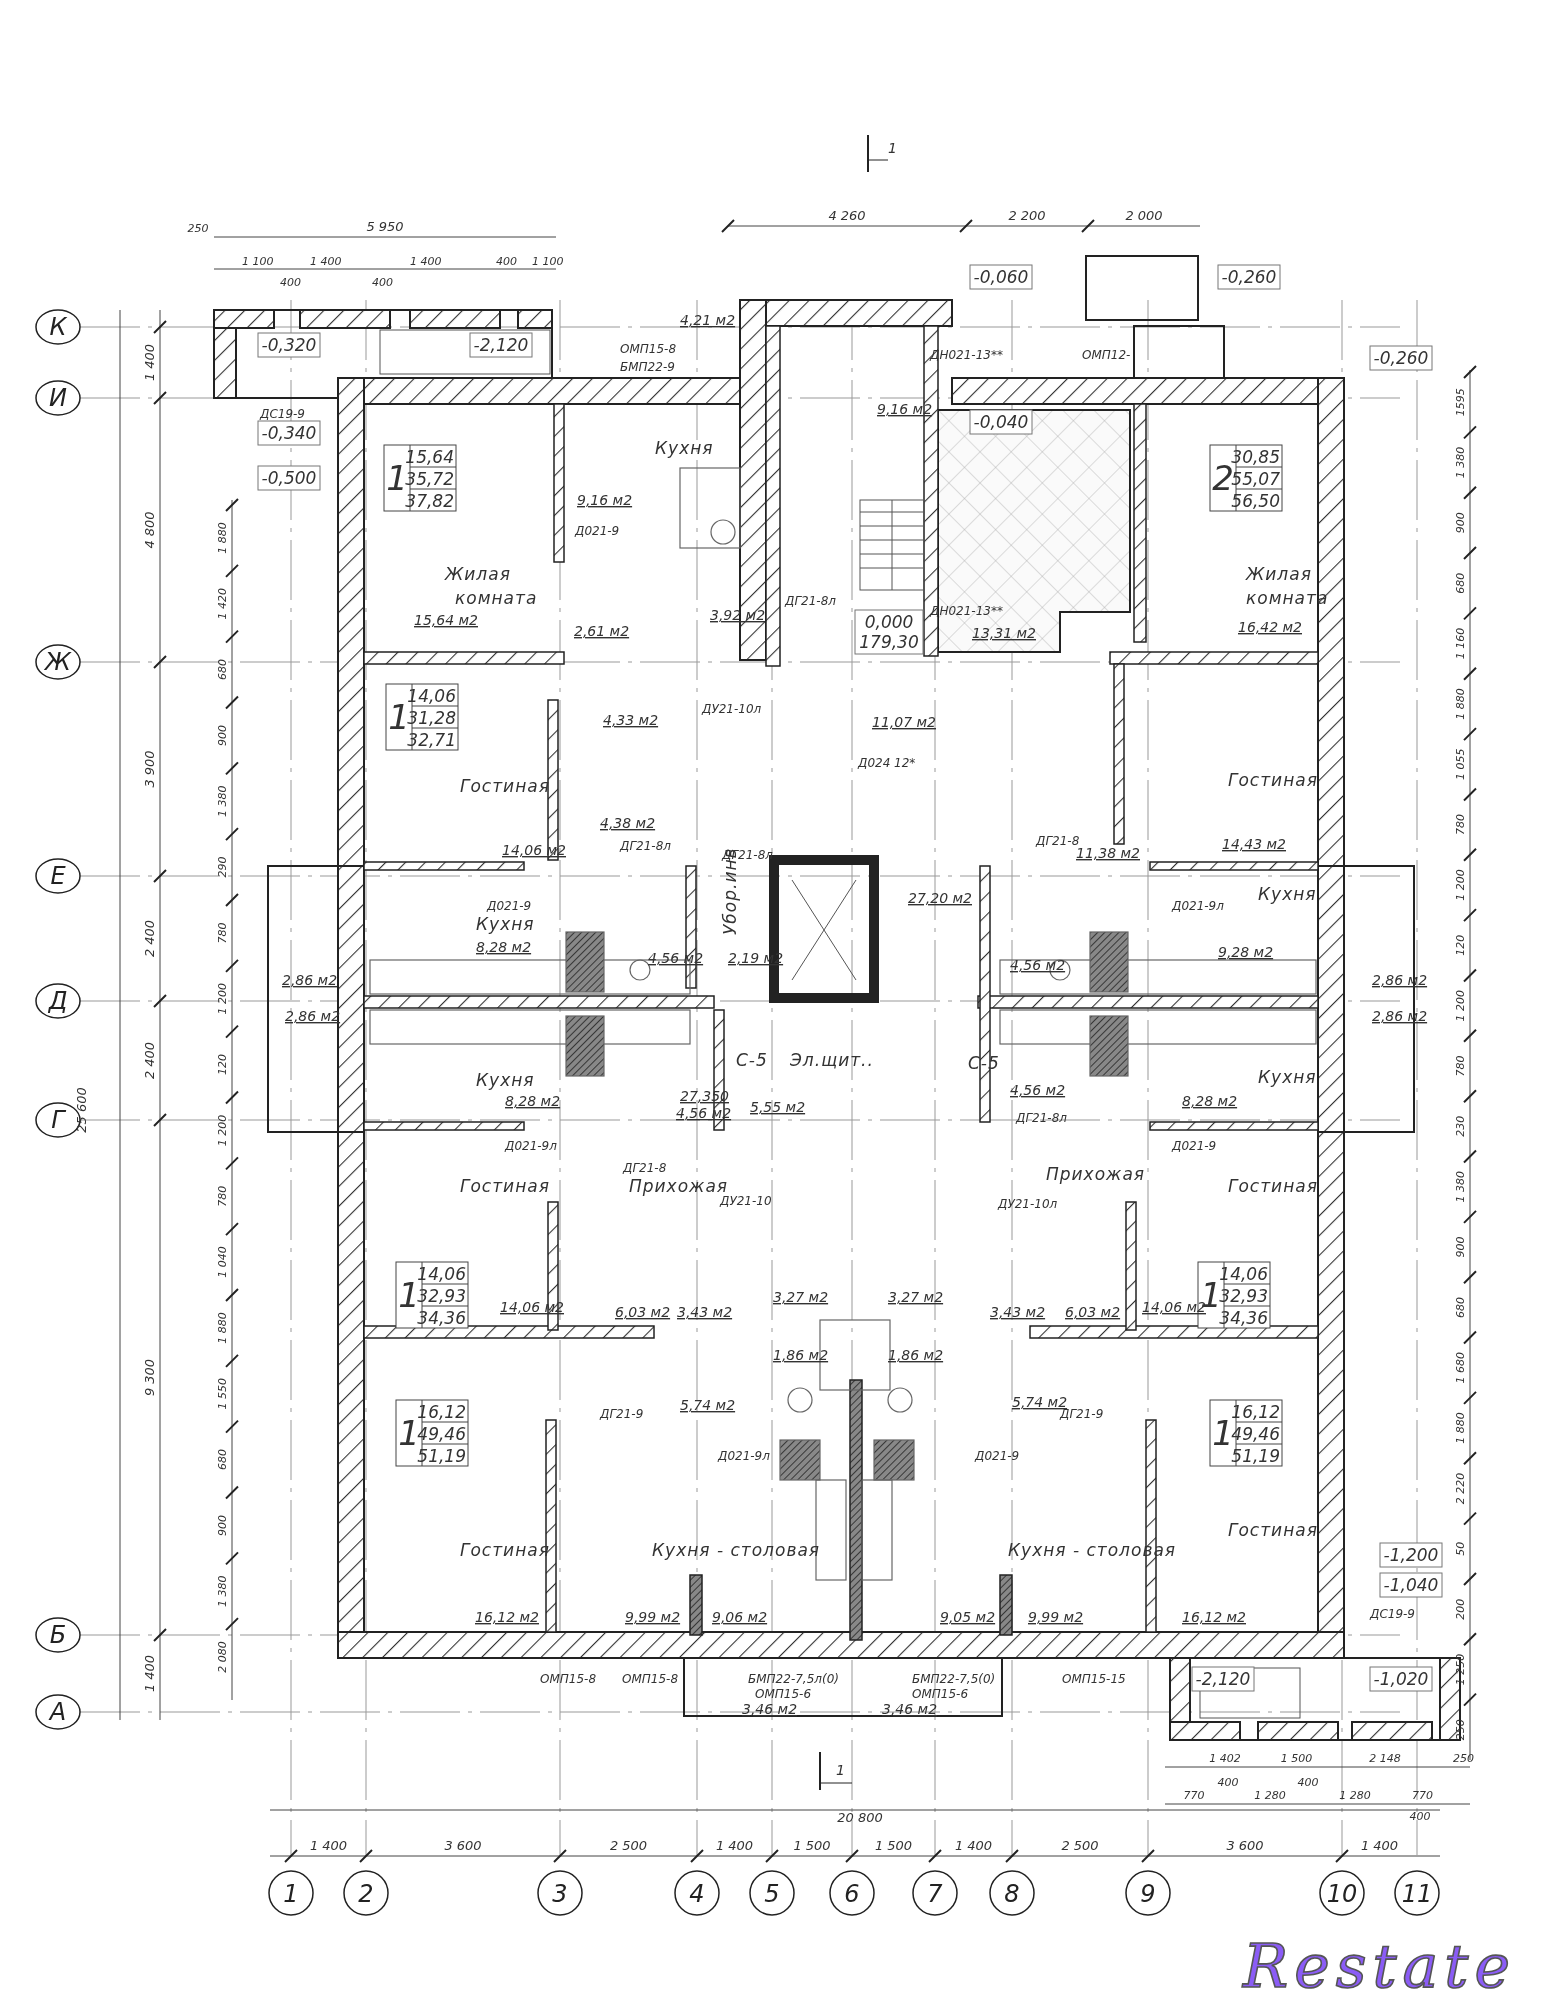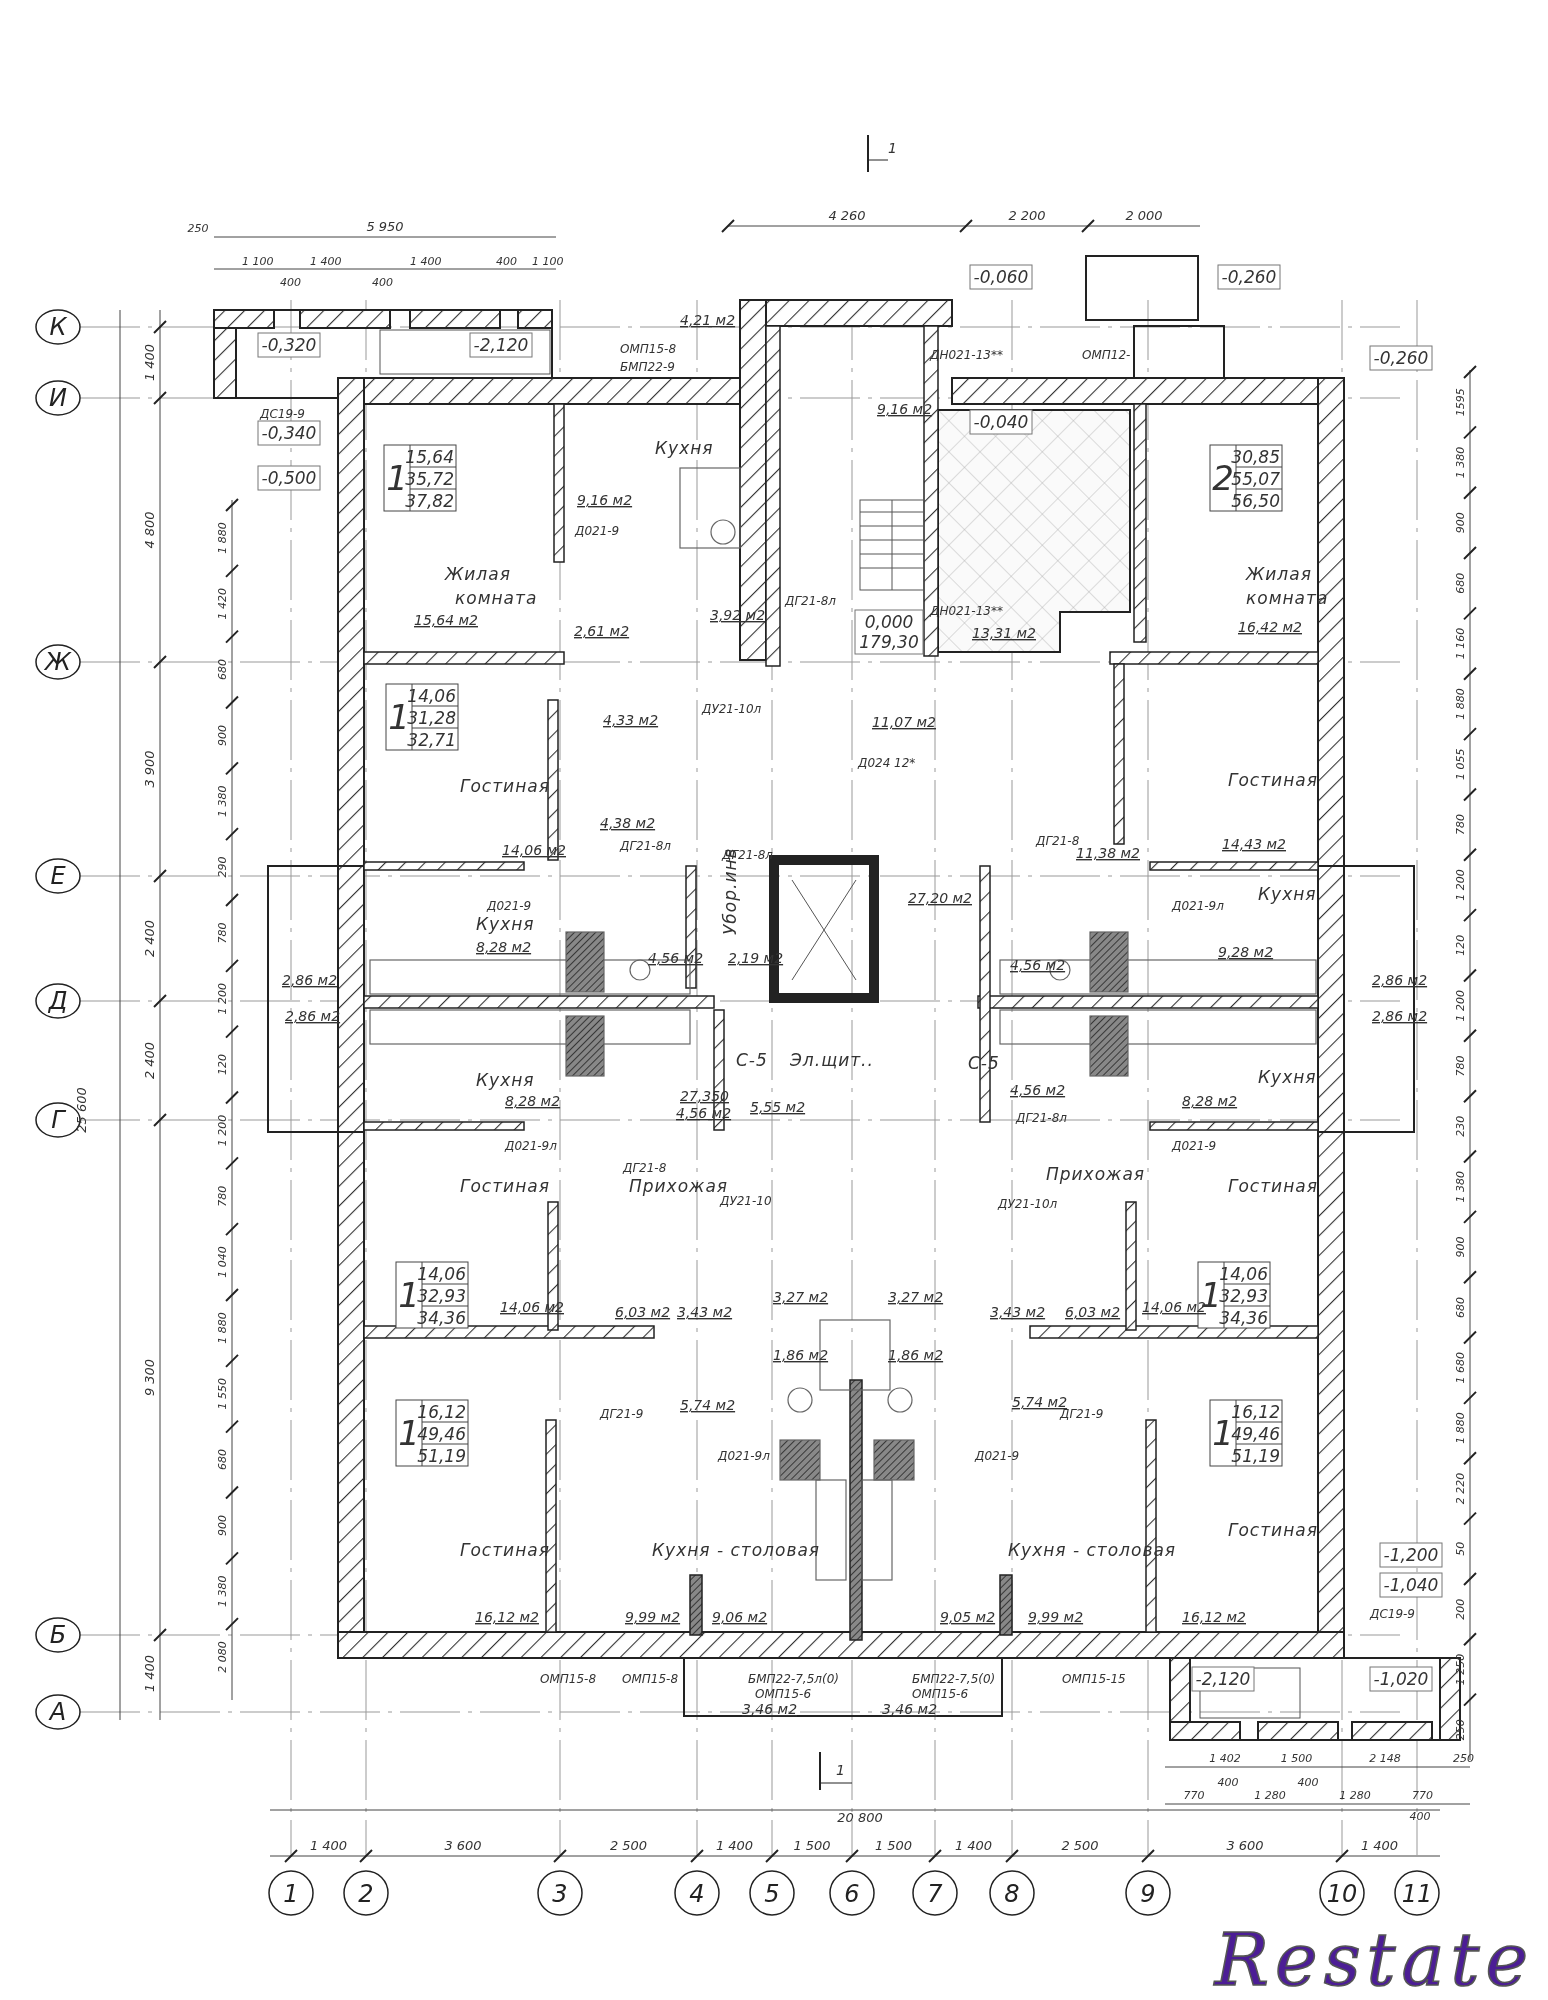--- a/index.html
+++ b/index.html
@@ -8,22 +8,22 @@
   #plan { position: absolute; left: 0; top: 0; width: 1548px; height: 2000px; }
   .lbl { font-family: "DejaVu Sans", sans-serif; font-style: italic; fill: #333; }
   .dim { font-size: 13px; }
   .room { font-size: 17px; letter-spacing: 1px; }
   .area { font-size: 14px; text-decoration: underline; }
   .mark { font-size: 12px; }
   .axis-txt { font-size: 24px; font-style: italic; fill: #222; }
   .lvl { font-size: 17px; }
   .apt-num { font-size: 34px; }
   .apt-val { font-size: 17px; }
-  .watermark { position: absolute; right: 14px; bottom: 4px; font-family: "DejaVu Serif", serif;
-               font-style: italic; font-size: 72px; color: #4c1d95; letter-spacing: 6px;
+  .watermark { position: absolute; right: 32px; bottom: 4px; font-family: "DejaVu Serif", serif;
+               font-style: italic; font-size: 60px; color: #8b5cf6; letter-spacing: 6px;
                -webkit-text-stroke: 1.6px #555; line-height: 1; }
 </style>
 </head>
 <body>
 
 <svg id="plan" viewBox="0 0 1548 2000" xmlns="http://www.w3.org/2000/svg">
   <defs>
     <pattern id="hatch" width="14" height="14" patternUnits="userSpaceOnUse" patternTransform="rotate(45)">
       <rect width="14" height="14" fill="#fff"></rect>
       <line x1="0" y1="0" x2="0" y2="14" stroke="#333" stroke-width="2.2"></line>

